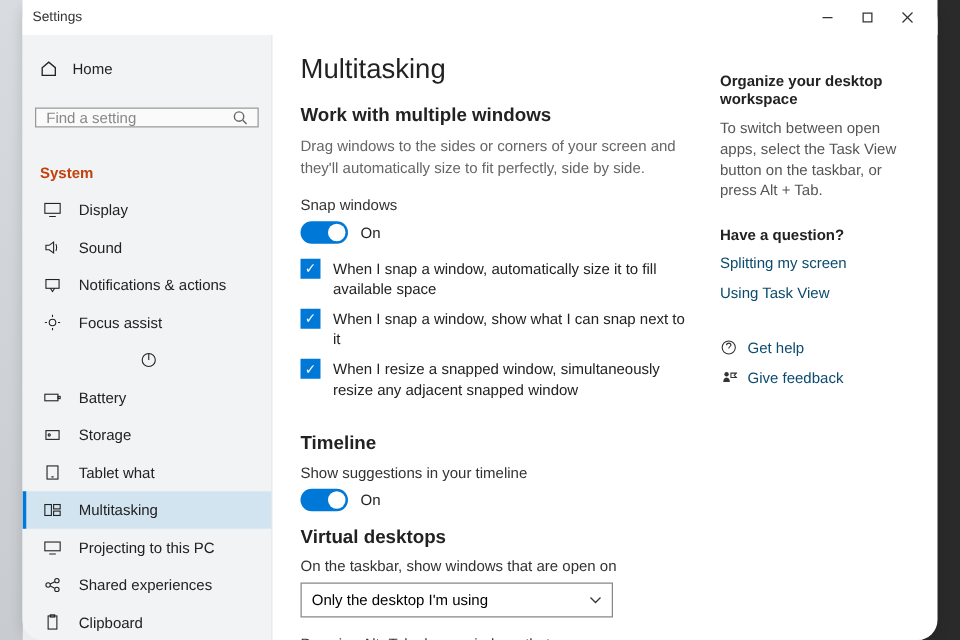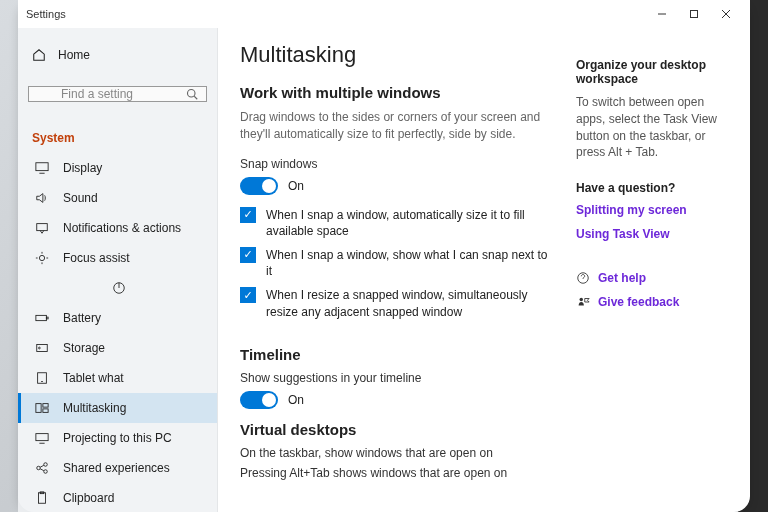--- a/index.html
+++ b/index.html
@@ -9,21 +9,21 @@
 .window { position: absolute; left: 18px; top: 0; right: 18px; bottom: 0; background: #fff; display: flex; flex-direction: column; box-shadow: 0 2px 10px rgba(0,0,0,.15); border-radius: 16px; }
 .titlebar { height: 28px; display: flex; align-items: center; padding: 0 8px; font-size: 11px; color: #333; background: #fff; }
 .titlebar .title { flex: 1; }
 .titlebar .ctl { width: 32px; height: 28px; display: flex; align-items: center; justify-content: center; color: #333; }
 .titlebar svg { width: 10px; height: 10px; }
 .body { flex: 1; display: flex; overflow: hidden; }
 .sidebar { width: 200px; background: rgba(240,242,244,.9); display: flex; flex-direction: column; border-right: 1px solid rgba(0,0,0,.05); }
 .home { display: flex; align-items: center; gap: 12px; padding: 20px 14px; font-size: 12px; color: #222; }
 .home svg, .nav svg { width: 14px; height: 14px; flex-shrink: 0; }
 .search { margin: 4px 10px 10px; height: 26px; border: 1px solid #999; background: #fafafa; display: flex; align-items: center; padding: 0 8px; font-size: 12px; color: #888; }
-.search .ph { flex: 1; margin-left: 24px; }
+.search .ph { flex: 1; }
 .cat { padding: 4px 14px 8px; font-size: 12px; font-weight: 600; color: #c2410c; margin-top: 15px; }
 .nav { display: flex; align-items: center; gap: 14px; padding: 8px 14px; font-size: 12px; color: #222; cursor: default; border-left: 3px solid transparent; justify-content: center; }
 .nav.active { background: rgba(0,120,215,.12); border-left-color: #0078d7; }
 .nav .lbl { flex: 1; }
 .main { flex: 1; display: flex; overflow: hidden; }
 .content { flex: 1; padding: 14px 20px 20px 22px; overflow: auto; }
 .content h1 { font-size: 22px; font-weight: 400; color: #222; margin-bottom: 16px; }
 .content h2 { font-size: 15px; font-weight: 600; color: #222; margin-top: 12px; margin-bottom: 8px; }
 .content .desc { font-size: 12px; color: #666; margin-bottom: 14px; max-width: 360px; line-height: 1.4; }
 .content .lbl2 { font-size: 12px; color: #333; margin-bottom: 6px; }
@@ -31,21 +31,21 @@
 .tsw { width: 38px; height: 18px; border-radius: 9px; background: #0078d7; position: relative; }
 .tsw::after { content: ""; position: absolute; right: 2px; top: 2px; width: 14px; height: 14px; border-radius: 50%; background: #fff; }
 .toggle .st { font-size: 12px; color: #222; }
 .check { display: flex; align-items: flex-start; gap: 10px; margin-bottom: 8px; max-width: 370px; }
 .check .box { width: 16px; height: 16px; background: #0078d7; flex-shrink: 0; color: #fff; display: flex; align-items: center; justify-content: center; font-size: 11px; }
 .check .txt { font-size: 12px; color: #222; line-height: 1.35; }
 .sel { width: 250px; height: 28px; border: 1px solid #888; font-size: 12px; padding: 0 8px; background: #fff; display: flex; align-items: center; justify-content: space-between; margin-bottom: 14px; }
 .side { width: 180px; padding: 30px 14px 14px 6px; font-size: 12px; }
 .side h3 { font-size: 12px; font-weight: 600; color: #222; margin-bottom: 8px; }
 .side p { color: #555; line-height: 1.4; margin-bottom: 20px; }
-.side .link { color: #6d28d9; margin-bottom: 10px; display: flex; align-items: flex-end; gap: 8px; font-weight: bold; }
+.side .link { color: #0c4a6e; margin-bottom: 10px; display: flex; align-items: flex-end; gap: 8px; }
 .side .link svg { width: 14px; height: 14px; flex-shrink: 0; }
 .spacer { height: 6px; }
 </style>
 </head>
 <body>
 
 <div class="bg"></div>
 <div class="window">
   <div class="titlebar">
     <span class="title">Settings</span>
@@ -206,20 +206,26 @@
         <div class="spacer"></div>
         <h2>Timeline</h2>
         <div class="lbl2">Show suggestions in your timeline</div>
         <div class="toggle">
           <div class="tsw"></div>
           <span class="st">On</span>
         </div>
 
         <h2>Virtual desktops</h2>
         <div class="lbl2">On the taskbar, show windows that are open on</div>
+        <div class="sel">
+            <span>Only the desktop I'm using</span>
+            <svg width="10" height="10" viewBox="0 0 10 10">
+              <path d="M1 3l4 4 4-4" fill="none" stroke="#333"></path>
+            </svg>
+          </div>
         <div class="lbl2">Pressing Alt+Tab shows windows that are open on</div>
 
       </div>
 
       <div class="side">
         <h3>Organize your desktop workspace</h3>
         <p>To switch between open apps, select the Task View button on the taskbar, or press Alt + Tab.</p>
         <h3>Have a question?</h3>
         <div class="link">
             <span>Splitting my screen</span>

